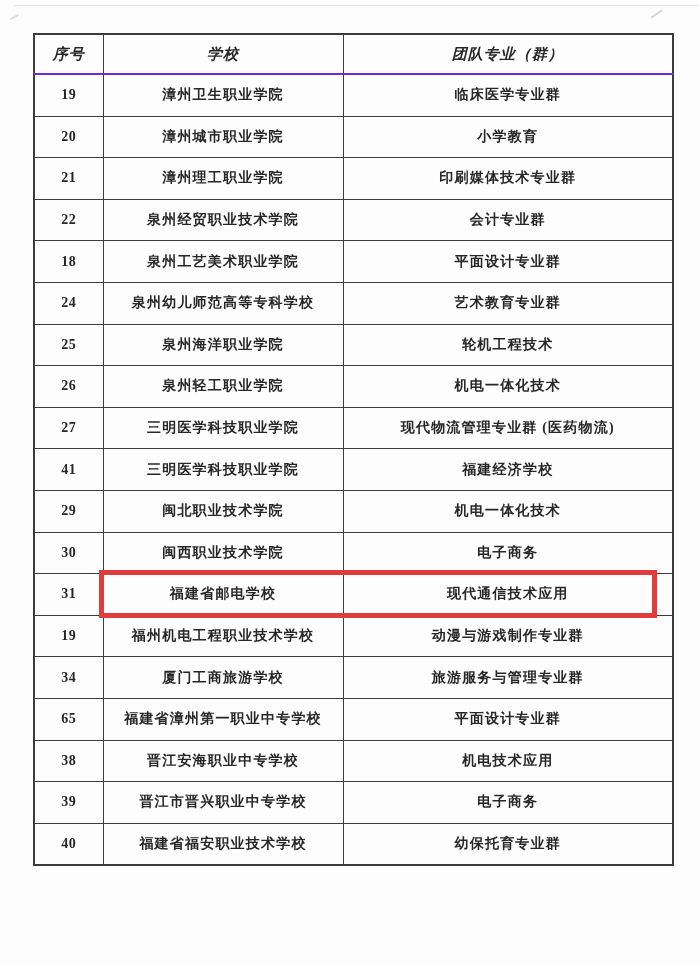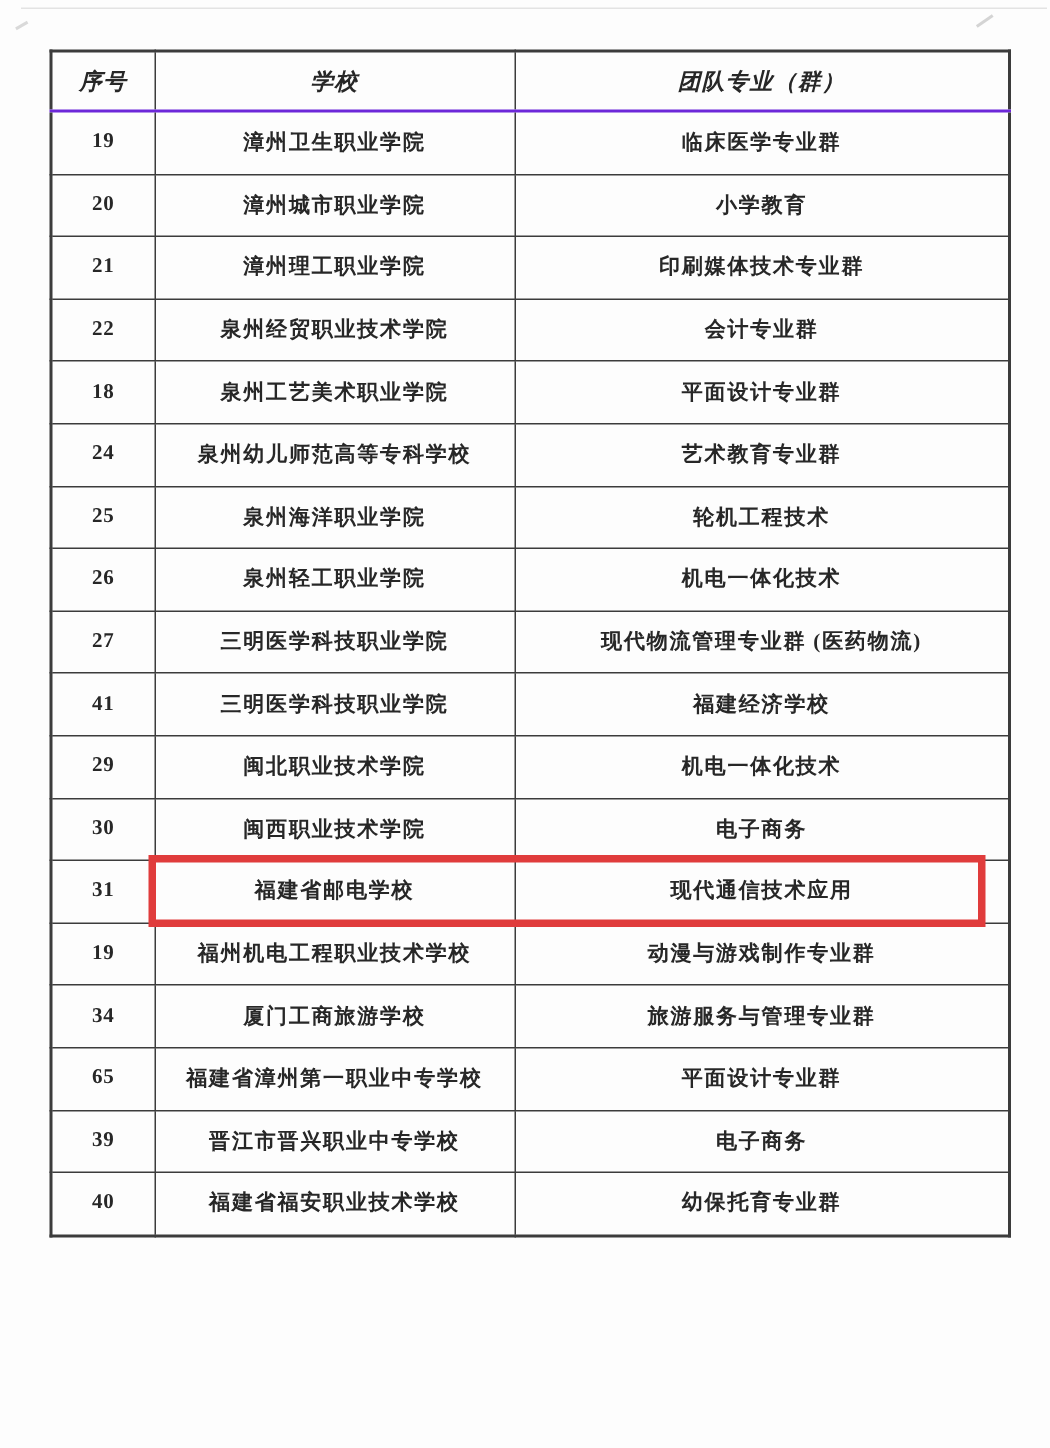--- a/index.html
+++ b/index.html
@@ -182,20 +182,25 @@
     <td class="no-cell">34</td>
     <td class="school-cell">厦门工商旅游学校</td>
     <td class="major-cell">旅游服务与管理专业群</td>
   </tr>
           <tr>
     <td class="no-cell">65</td>
     <td class="school-cell">福建省漳州第一职业中专学校</td>
     <td class="major-cell">平面设计专业群</td>
   </tr>
           <tr>
+    <td class="no-cell">38</td>
+    <td class="school-cell">晋江安海职业中专学校</td>
+    <td class="major-cell">机电技术应用</td>
+  </tr>
+          <tr>
     <td class="no-cell">39</td>
     <td class="school-cell">晋江市晋兴职业中专学校</td>
     <td class="major-cell">电子商务</td>
   </tr>
           <tr>
     <td class="no-cell">40</td>
     <td class="school-cell">福建省福安职业技术学校</td>
     <td class="major-cell">幼保托育专业群</td>
   </tr>
         </tbody>

